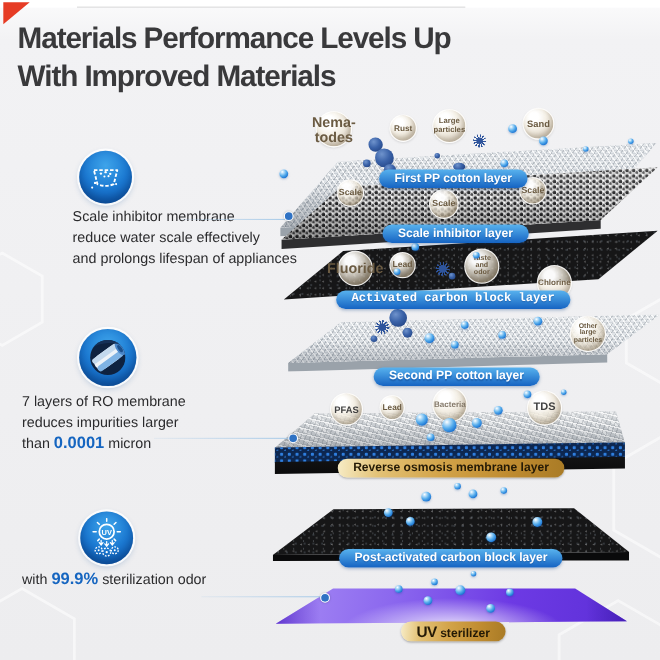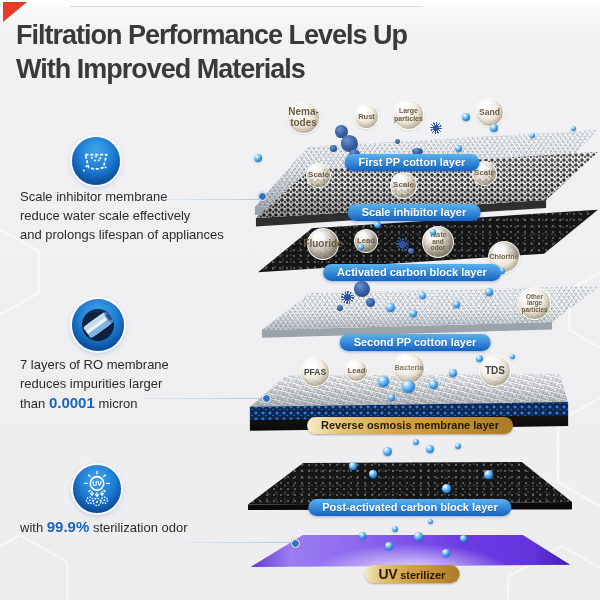--- a/index.html
+++ b/index.html
@@ -98,21 +98,21 @@
       <polygon points="20,535 67.6,562.5 67.6,617.5 20,645 -27.6,617.5 -27.6,562.5"></polygon>
       <polygon points="562,546 615.7,577 615.7,639 562,670 508.3,639 508.3,577"></polygon>
     </g>
   </svg>
 
   <div class="top-strip"></div>
   <div class="top-line"></div>
   <div class="corner-tri"></div>
 
   <h1 class="title">
-    <span>Filtration Performance Levels Up</span>
+    <span>Materials Performance Levels Up</span>
     <span>With Improved Materials</span>
   </h1>
 
   <div class="sheet-edge" style="left:250px;top:115px;width:350px;height:100px;background:#9aa2aa;clip-path:polygon(1.4% 92%,84.3% 75%,84.3% 83%,1.4% 100%);"></div>
   <div class="sheet pp-tex" style="left:250px;top:115px;width:350px;height:100px;clip-path:polygon(1.4% 92%,16.3% 32%,99.1% 15%,84.3% 75%);"></div>
 
   <div class="sheet-edge" style="left:250px;top:148px;width:350px;height:80px;background:#2e2e30;clip-path:polygon(1.7% 87.5%,84.6% 65%,84.6% 75%,1.7% 98%);"></div>
   <div class="sheet scale-tex" style="left:250px;top:148px;width:350px;height:80px;clip-path:polygon(1.7% 87.5%,17.1% 27.5%,99.4% 5%,84.6% 65%);"></div>
 
   <div class="sheet carbon-tex" style="left:250px;top:205px;width:350px;height:80px;clip-path:polygon(2.3% 84%,17.7% 29%,99.4% 6%,84% 61%);"></div>
@@ -122,32 +122,32 @@
 
   <div class="sheet ro-tex" style="left:246px;top:368px;width:354px;height:46px;clip-path:polygon(1.1% 85%,11.3% 17%,88.7% 13%,91% 76%);"></div>
   <div class="sheet honey-tex" style="left:246px;top:398px;width:354px;height:40px;clip-path:polygon(1.1% 22%,91% 10%,91% 45%,1.1% 57%);"></div>
   <div class="sheet black-band" style="left:246px;top:398px;width:354px;height:40px;clip-path:polygon(1.1% 55%,91% 43%,91% 70%,1.1% 82%);"></div>
 
   <div class="sheet-edge" style="left:244px;top:456px;width:336px;height:54px;background:#0a0a0b;clip-path:polygon(1.2% 90%,97.6% 85%,97.6% 99%,1.2% 100%);"></div>
   <div class="sheet carbon-tex" style="left:244px;top:456px;width:336px;height:54px;clip-path:polygon(1.2% 90%,17.6% 13%,82.7% 11%,97.6% 85%);"></div>
 
   <div class="sheet uv-tex" style="left:244px;top:528px;width:336px;height:46px;clip-path:polygon(2% 85%,17.5% 15%,83% 15%,97% 80%);"></div>
 
-  <div class="bubble" style="left:287px;top:101px;width:31px;height:31px;font-size:10px;">Nema-
+  <div class="bubble" style="left:287px;top:101px;width:31px;height:31px;font-size:13px;">Nema-
 todes</div>
   <div class="bubble" style="left:354px;top:104px;width:23px;height:23px;font-size:7.5px;text-align:right;">Rust</div>
   <div class="bubble" style="left:393px;top:99px;width:29px;height:29px;font-size:7px;">Large
 particles</div>
   <div class="bubble" style="left:475px;top:98px;width:27px;height:27px;font-size:8.5px;">Sand</div>
 
   <div class="bubble" style="left:306px;top:163px;width:23px;height:23px;font-size:8px;">Scale</div>
   <div class="bubble" style="left:390px;top:172px;width:25px;height:25px;font-size:8px;">Scale</div>
   <div class="bubble" style="left:472px;top:161px;width:23px;height:23px;font-size:8px;">Scale</div>
 
-  <div class="bubble" style="left:307px;top:228px;width:30px;height:30px;font-size:10px;">Fluoride</div>
+  <div class="bubble" style="left:307px;top:228px;width:30px;height:30px;font-size:13px;">Fluoride</div>
   <div class="bubble" style="left:354px;top:229px;width:22px;height:22px;font-size:7.8px;">Lead</div>
   <div class="bubble" style="left:422px;top:226px;width:30px;height:30px;font-size:6.5px;">Taste
 and
 odor</div>
   <div class="bubble" style="left:488px;top:241px;width:30px;height:30px;font-size:7.3px;">Chlorine</div>
 
   <div class="bubble" style="left:518px;top:287px;width:31px;height:31px;font-size:6.3px;">Other
 large
 particles</div>
 
@@ -204,21 +204,21 @@
   <div class="drop" style="left:359px;top:532px;width:7px;height:7px;"></div>
   <div class="drop" style="left:392px;top:526px;width:6px;height:6px;"></div>
   <div class="drop" style="left:414px;top:532px;width:9px;height:9px;"></div>
   <div class="drop" style="left:385px;top:542px;width:8px;height:8px;"></div>
   <div class="drop" style="left:442px;top:549px;width:8px;height:8px;"></div>
   <div class="drop" style="left:460px;top:535px;width:7px;height:7px;"></div>
   <div class="drop" style="left:428px;top:519px;width:5px;height:5px;"></div>
 
   <div class="pill" style="left:414px;top:204px;">Scale inhibitor layer</div>
   <div class="pill" style="left:412px;top:154px;">First PP cotton layer</div>
-  <div class="pill" style="left:412px;top:264px;">Activated carbon block layer</div>
+  <div class="pill" style="left:412px;top:264px;font-family:Liberation Mono, monospace;">Activated carbon block layer</div>
   <div class="pill" style="left:415px;top:334px;">Second PP cotton layer</div>
   <div class="pill gold" style="left:410px;top:417px;">Reverse osmosis membrane layer</div>
   <div class="pill" style="left:410px;top:499px;">Post-activated carbon block layer</div>
   <div class="pill gold" style="left:412px;top:565px;height:18px;line-height:18px;">
     <span class="uvpill">UV</span><span> sterilizer</span>
   </div>
 
   <div class="ficon" style="left:72px;top:137px;width:48px;height:48px;">
     <svg width="34" height="34" viewBox="-16 -16 32 32">
       <path d="M-10,-6 L10,-6 L7,6 Q0,9 -7,6 Z" fill="none" stroke="#fff" stroke-width="1.6" stroke-linejoin="round" stroke-dasharray="3 1.6"></path>
@@ -227,21 +227,21 @@
           <circle cx="0" cy="-4.2" r="1"></circle>
           <circle cx="4" cy="-2.8" r="1"></circle>
         <circle cx="-1" cy="-0.5" r="0.9"></circle>
           <circle cx="2.5" cy="-0.8" r="0.9"></circle>
         <circle cx="-9" cy="5" r="1"></circle>
           <circle cx="-11.5" cy="9" r="0.9"></circle>
           <circle cx="9" cy="6" r="0.9"></circle>
       </g>
     </svg>
   </div>
-  <div class="ftext" style="top:187px;">
+  <div class="ftext" style="top:187px;margin-left:46px;">
     <span class="fl">Scale inhibitor membrane</span>
     <span class="fl">reduce water scale effectively</span>
     <span class="fl">and prolongs lifespan of appliances</span>
   </div>
   <div class="cline" style="left:163px;top:199px;width:97px;"></div>
   <div class="cdot" style="left:258px;top:192px;"></div>
 
   <div class="ficon" style="left:72px;top:299px;width:52px;height:52px;">
     <svg width="40" height="40" viewBox="-16 -16 32 32">
       <defs>

